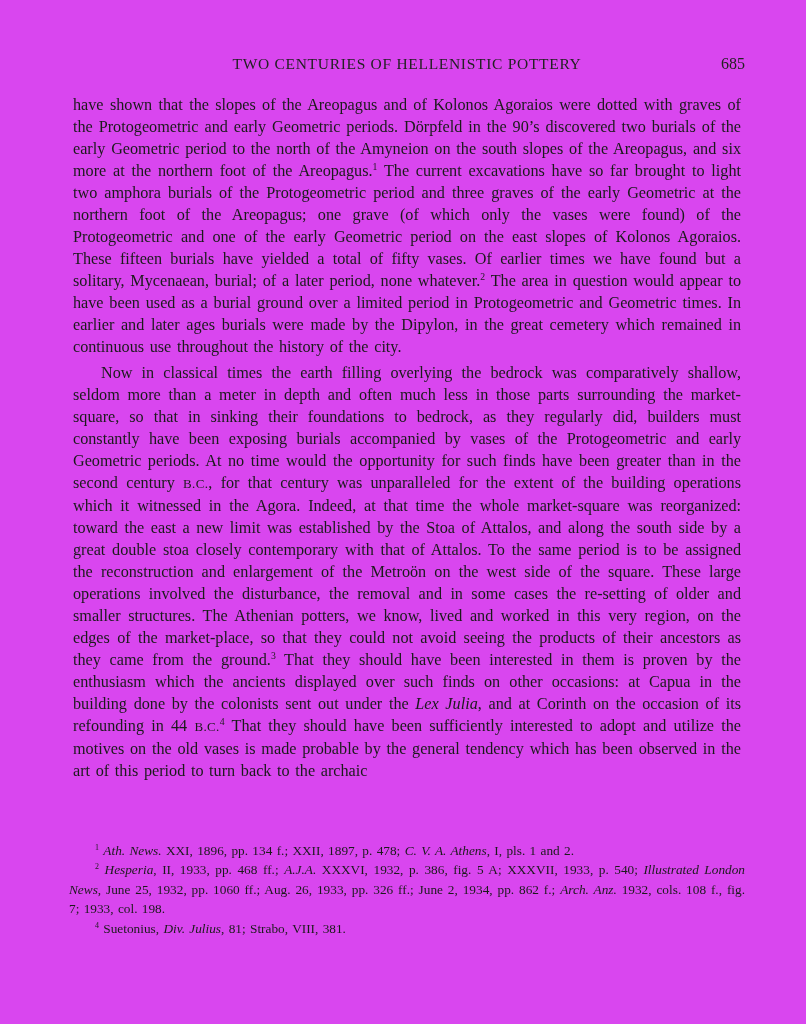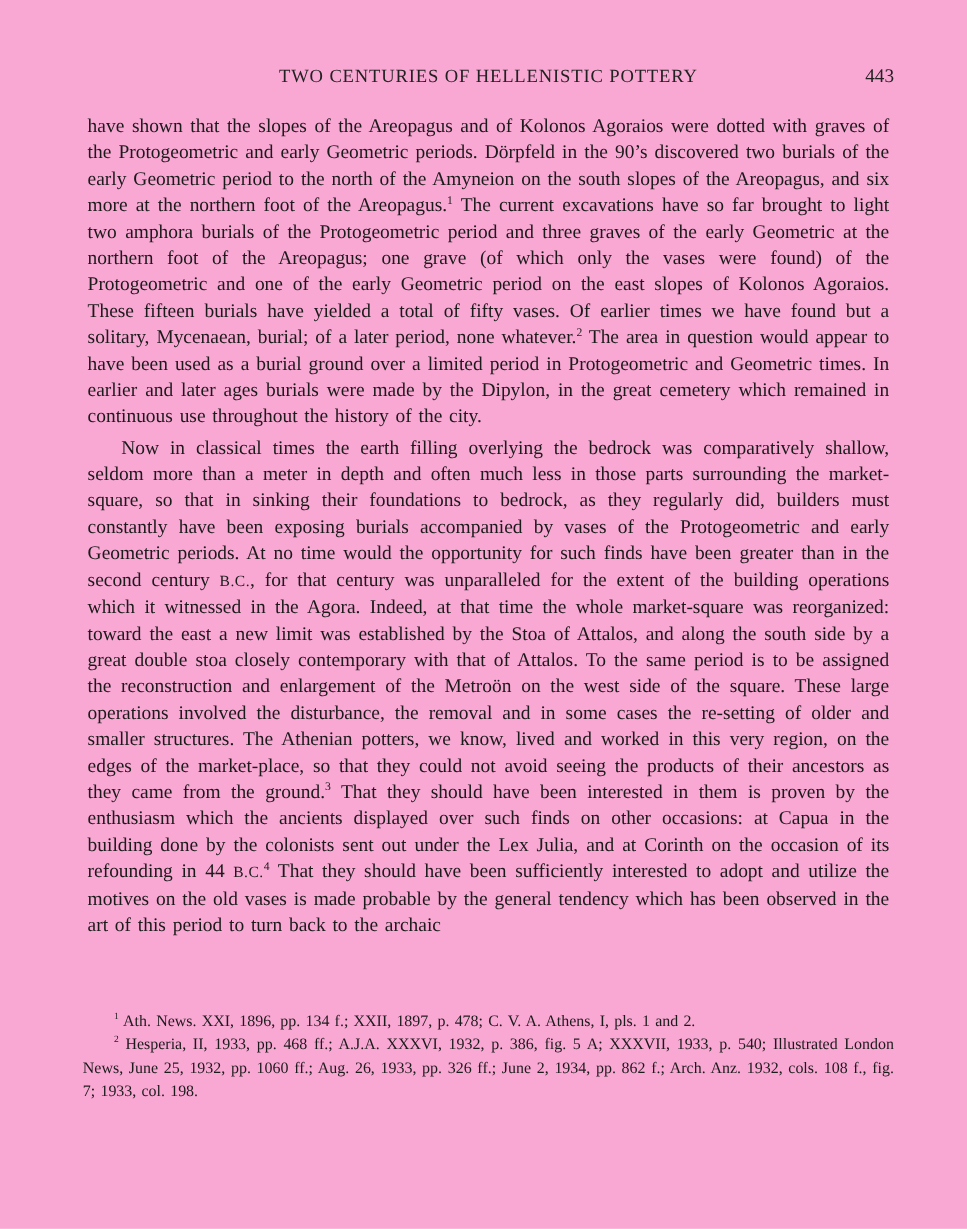--- a/index.html
+++ b/index.html
@@ -5,21 +5,21 @@
   html, body { margin: 0; padding: 0; }
   body {
     width: 806px; height: 1024px;
     background: #ffffff;
     font-family: "Liberation Serif", serif;
     overflow: hidden;
   }
   .page {
     position: absolute; left: 0; top: 0;
     width: 806px; height: 1024px;
-    background: #f9a8d4;
+    background: #d946ef;
     color: #1d1d1d;
   }
   .page-header {
     position: absolute; top: 55px; left: 69px; width: 676px; height: 22px;
   }
   .article-title {
     text-align: center;
     font-size: 15.5px;
     letter-spacing: 0.7px;
     color: #222;
@@ -47,36 +47,37 @@
     text-align: justify;
     word-spacing: 1px;
     color: #1b1b1b;
   }
   .footnotes p { margin: 0; text-indent: 26px; }
   sup {
     font-size: 0.6em;
     line-height: 0;
     vertical-align: super;
   }
-  .it { }
+  .it { font-style: italic; }
   .sc { font-size: 0.8em; letter-spacing: 0.4px; }
 </style>
 </head>
 <body>
 
 <div class="page">
 
   <div class="page-header">
     <div class="article-title">TWO CENTURIES OF HELLENISTIC POTTERY</div>
-    <div class="page-number">443</div>
+    <div class="page-number">685</div>
   </div>
 
   <div class="body-text">
       <p><span>have shown that the slopes of the Areopagus and of Kolonos Agoraios were dotted with graves of the Protogeometric and early Geometric periods.  Dörpfeld in the 90’s discovered two burials of the early Geometric period to the north of the Amyneion on the south slopes of the Areopagus, and six more at the northern foot of the Areopagus.</span><sup>1</sup><span> The current excavations have so far brought to light two amphora burials of the Protogeometric period and three graves of the early Geometric at the northern foot of the Areopagus; one grave (of which only the vases were found) of the Protogeometric and one of the early Geometric period on the east slopes of Kolonos Agoraios.  These fifteen burials have yielded a total of fifty vases.  Of earlier times we have found but a solitary, Mycenaean, burial; of a later period, none whatever.</span><sup>2</sup><span>  The area in question would appear to have been used as a burial ground over a limited period in Protogeometric and Geometric times.  In earlier and later ages burials were made by the Dipylon, in the great cemetery which remained in continuous use throughout the history of the city.</span></p>
       <p class="indent"><span>Now in classical times the earth filling overlying the bedrock was comparatively shallow, seldom more than a meter in depth and often much less in those parts surrounding the market-square, so that in sinking their foundations to bedrock, as they regularly did, builders must constantly have been exposing burials accompanied by vases of the Protogeometric and early Geometric periods.  At no time would the opportunity for such finds have been greater than in the second century </span><span class="sc">B.C.</span><span>, for that century was unparalleled for the extent of the building operations which it witnessed in the Agora.  Indeed, at that time the whole market-square was reorganized: toward the east a new limit was established by the Stoa of Attalos, and along the south side by a great double stoa closely contemporary with that of Attalos.  To the same period is to be assigned the reconstruction and enlargement of the Metroön on the west side of the square.  These large operations involved the disturbance, the removal and in some cases the re-setting of older and smaller structures.  The Athenian potters, we know, lived and worked in this very region, on the edges of the market-place, so that they could not avoid seeing the products of their ancestors as they came from the ground.</span><sup>3</sup><span>  That they should have been interested in them is proven by the enthusiasm which the ancients displayed over such finds on other occasions: at Capua in the building done by the colonists sent out under the </span><span class="it">Lex Julia</span><span>, and at Corinth on the occasion of its refounding in 44 </span><span class="sc">B.C.</span><sup>4</sup><span>  That they should have been sufficiently interested to adopt and utilize the motives on the old vases is made probable by the general tendency which has been observed in the art of this period to turn back to the archaic</span></p>
     </div>
 
   <div class="footnotes">
       <p class="indent"><sup>1</sup><span> </span><span class="it">Ath. News.</span><span> XXI, 1896, pp. 134 f.; XXII, 1897, p. 478; </span><span class="it">C. V. A. Athens</span><span>, I, pls. 1 and 2.</span></p>
       <p class="indent"><sup>2</sup><span> </span><span class="it">Hesperia</span><span>, II, 1933, pp. 468 ff.; </span><span class="it">A.J.A.</span><span> XXXVI, 1932, p. 386, fig. 5 A; XXXVII, 1933, p. 540; </span><span class="it">Illustrated London News</span><span>, June 25, 1932, pp. 1060 ff.; Aug. 26, 1933, pp. 326 ff.; June 2, 1934, pp. 862 f.; </span><span class="it">Arch. Anz.</span><span> 1932, cols. 108 f., fig. 7; 1933, col. 198.</span></p>
+      <p class="indent"><sup>4</sup><span> Suetonius, </span><span class="it">Div. Julius</span><span>, 81; Strabo, VIII, 381.</span></p>
     </div>
 
 </div>
 
 </body></html>

